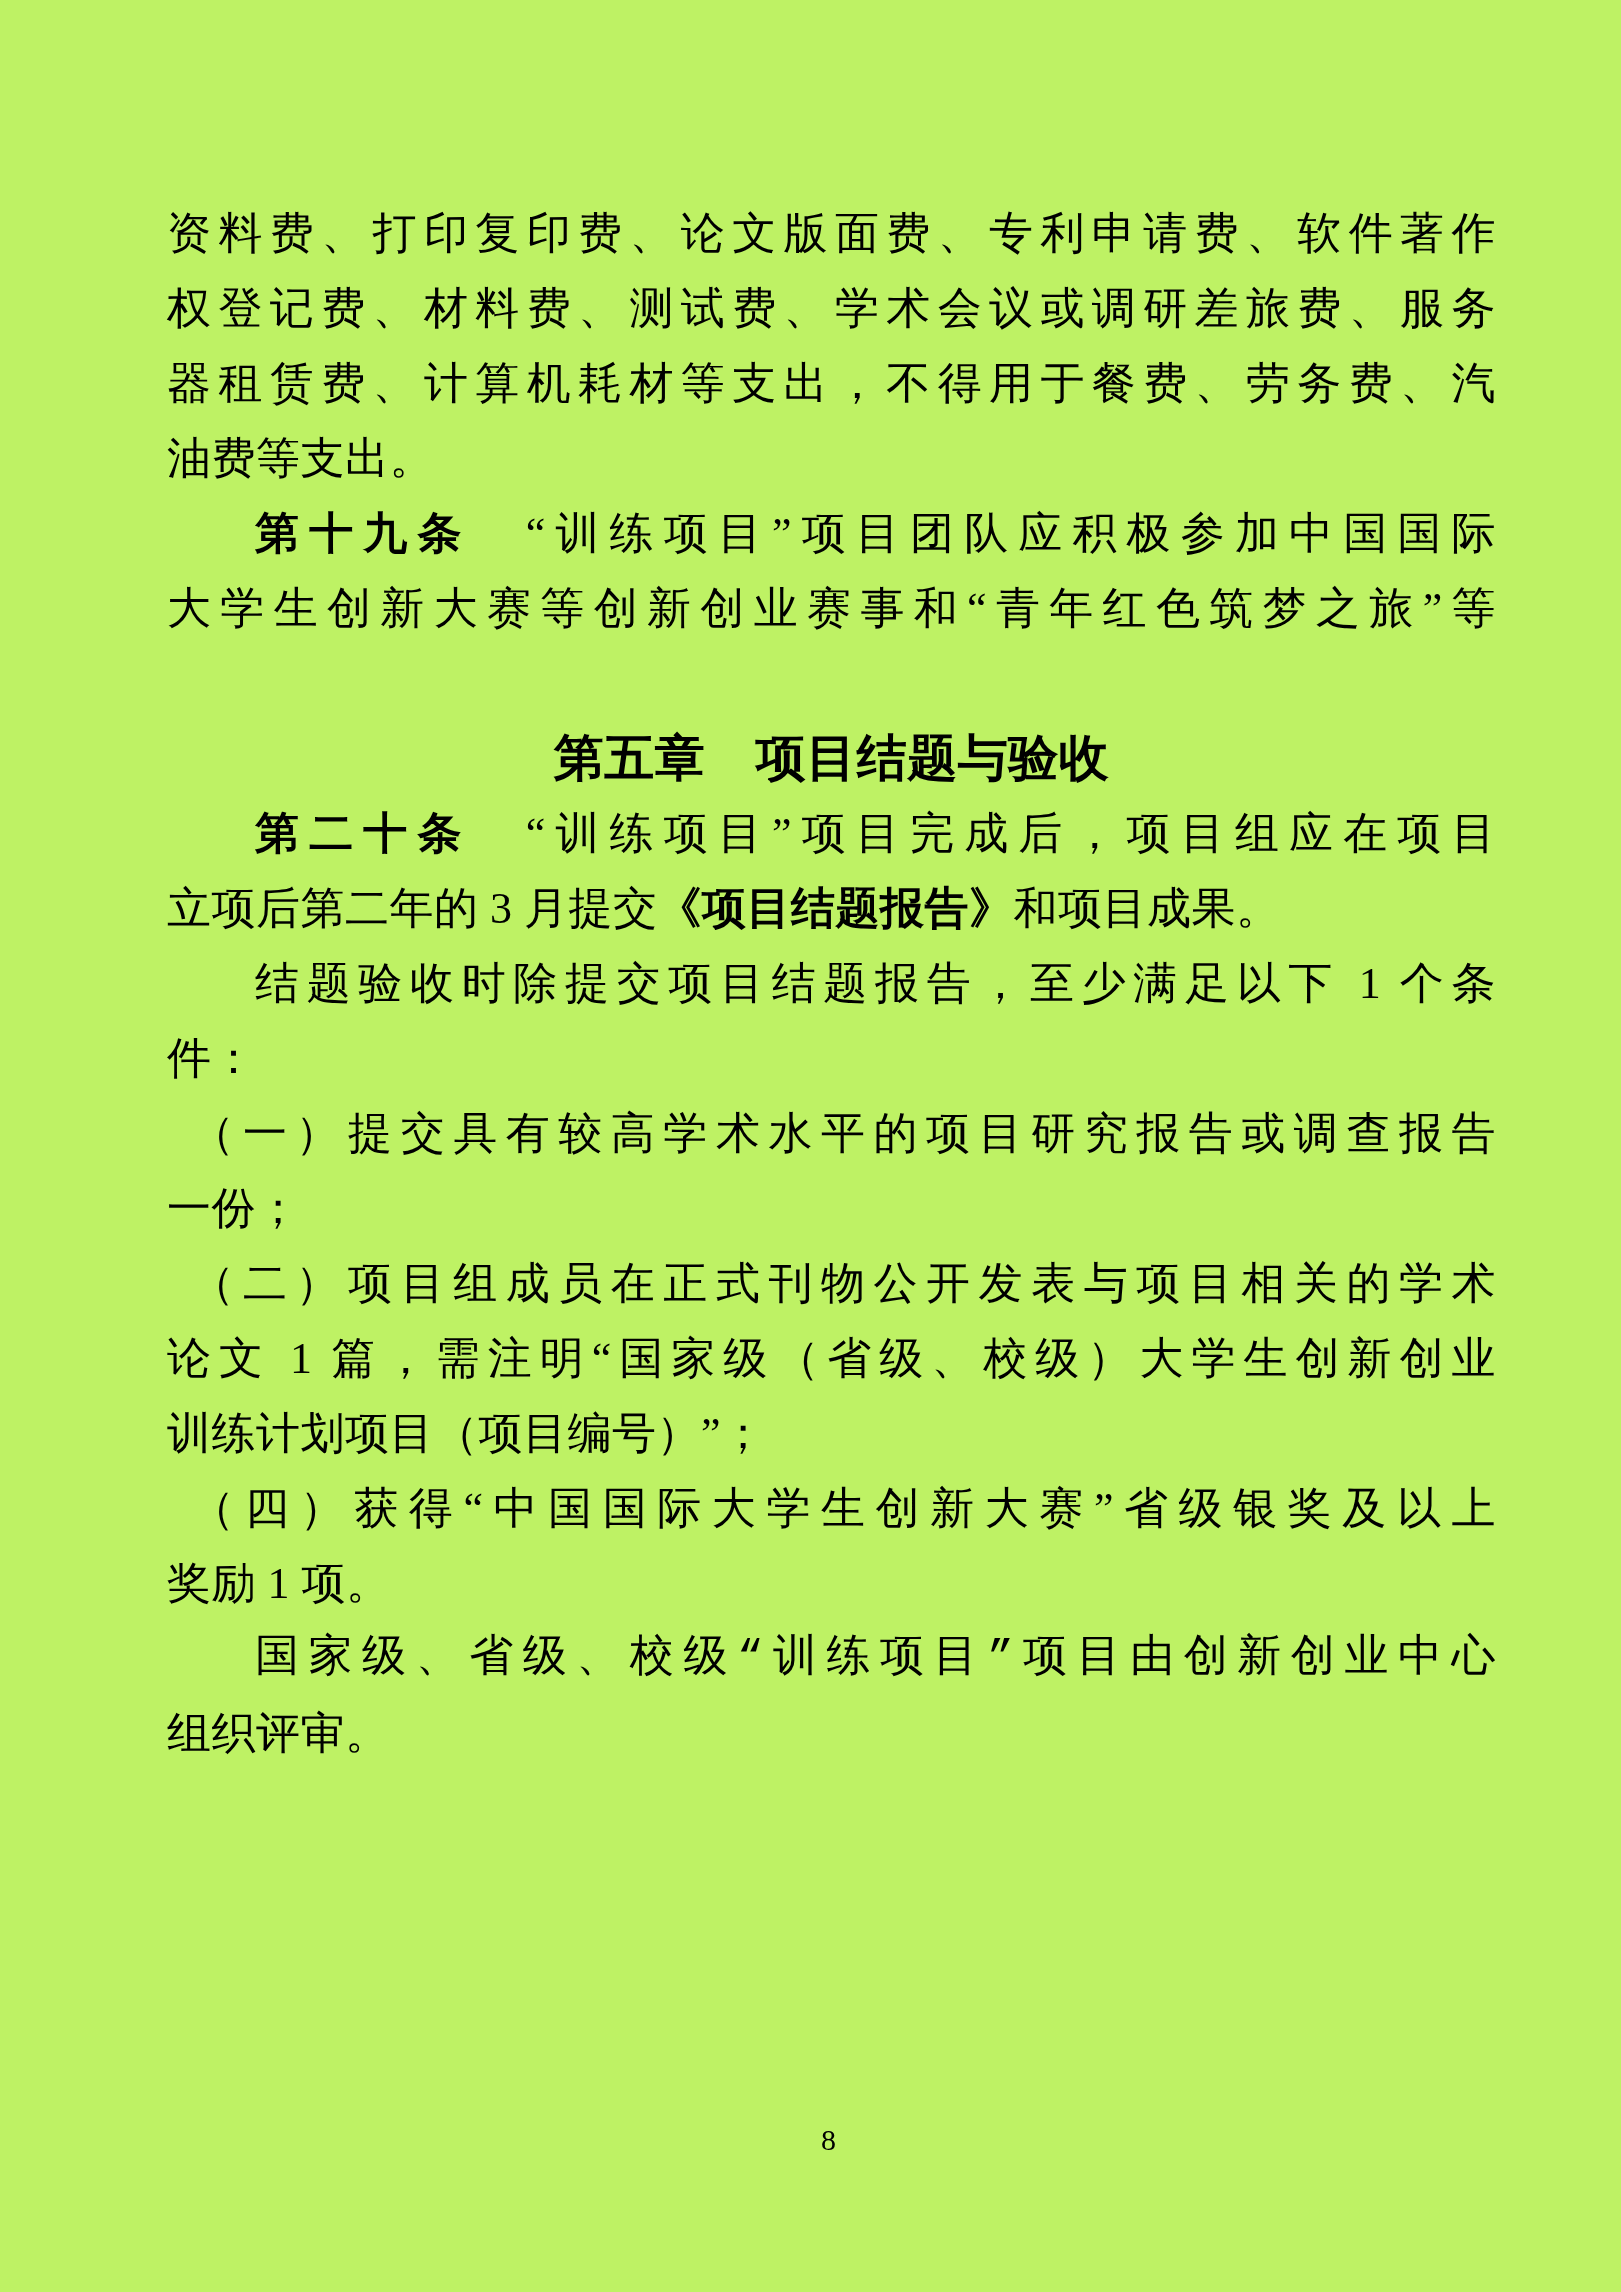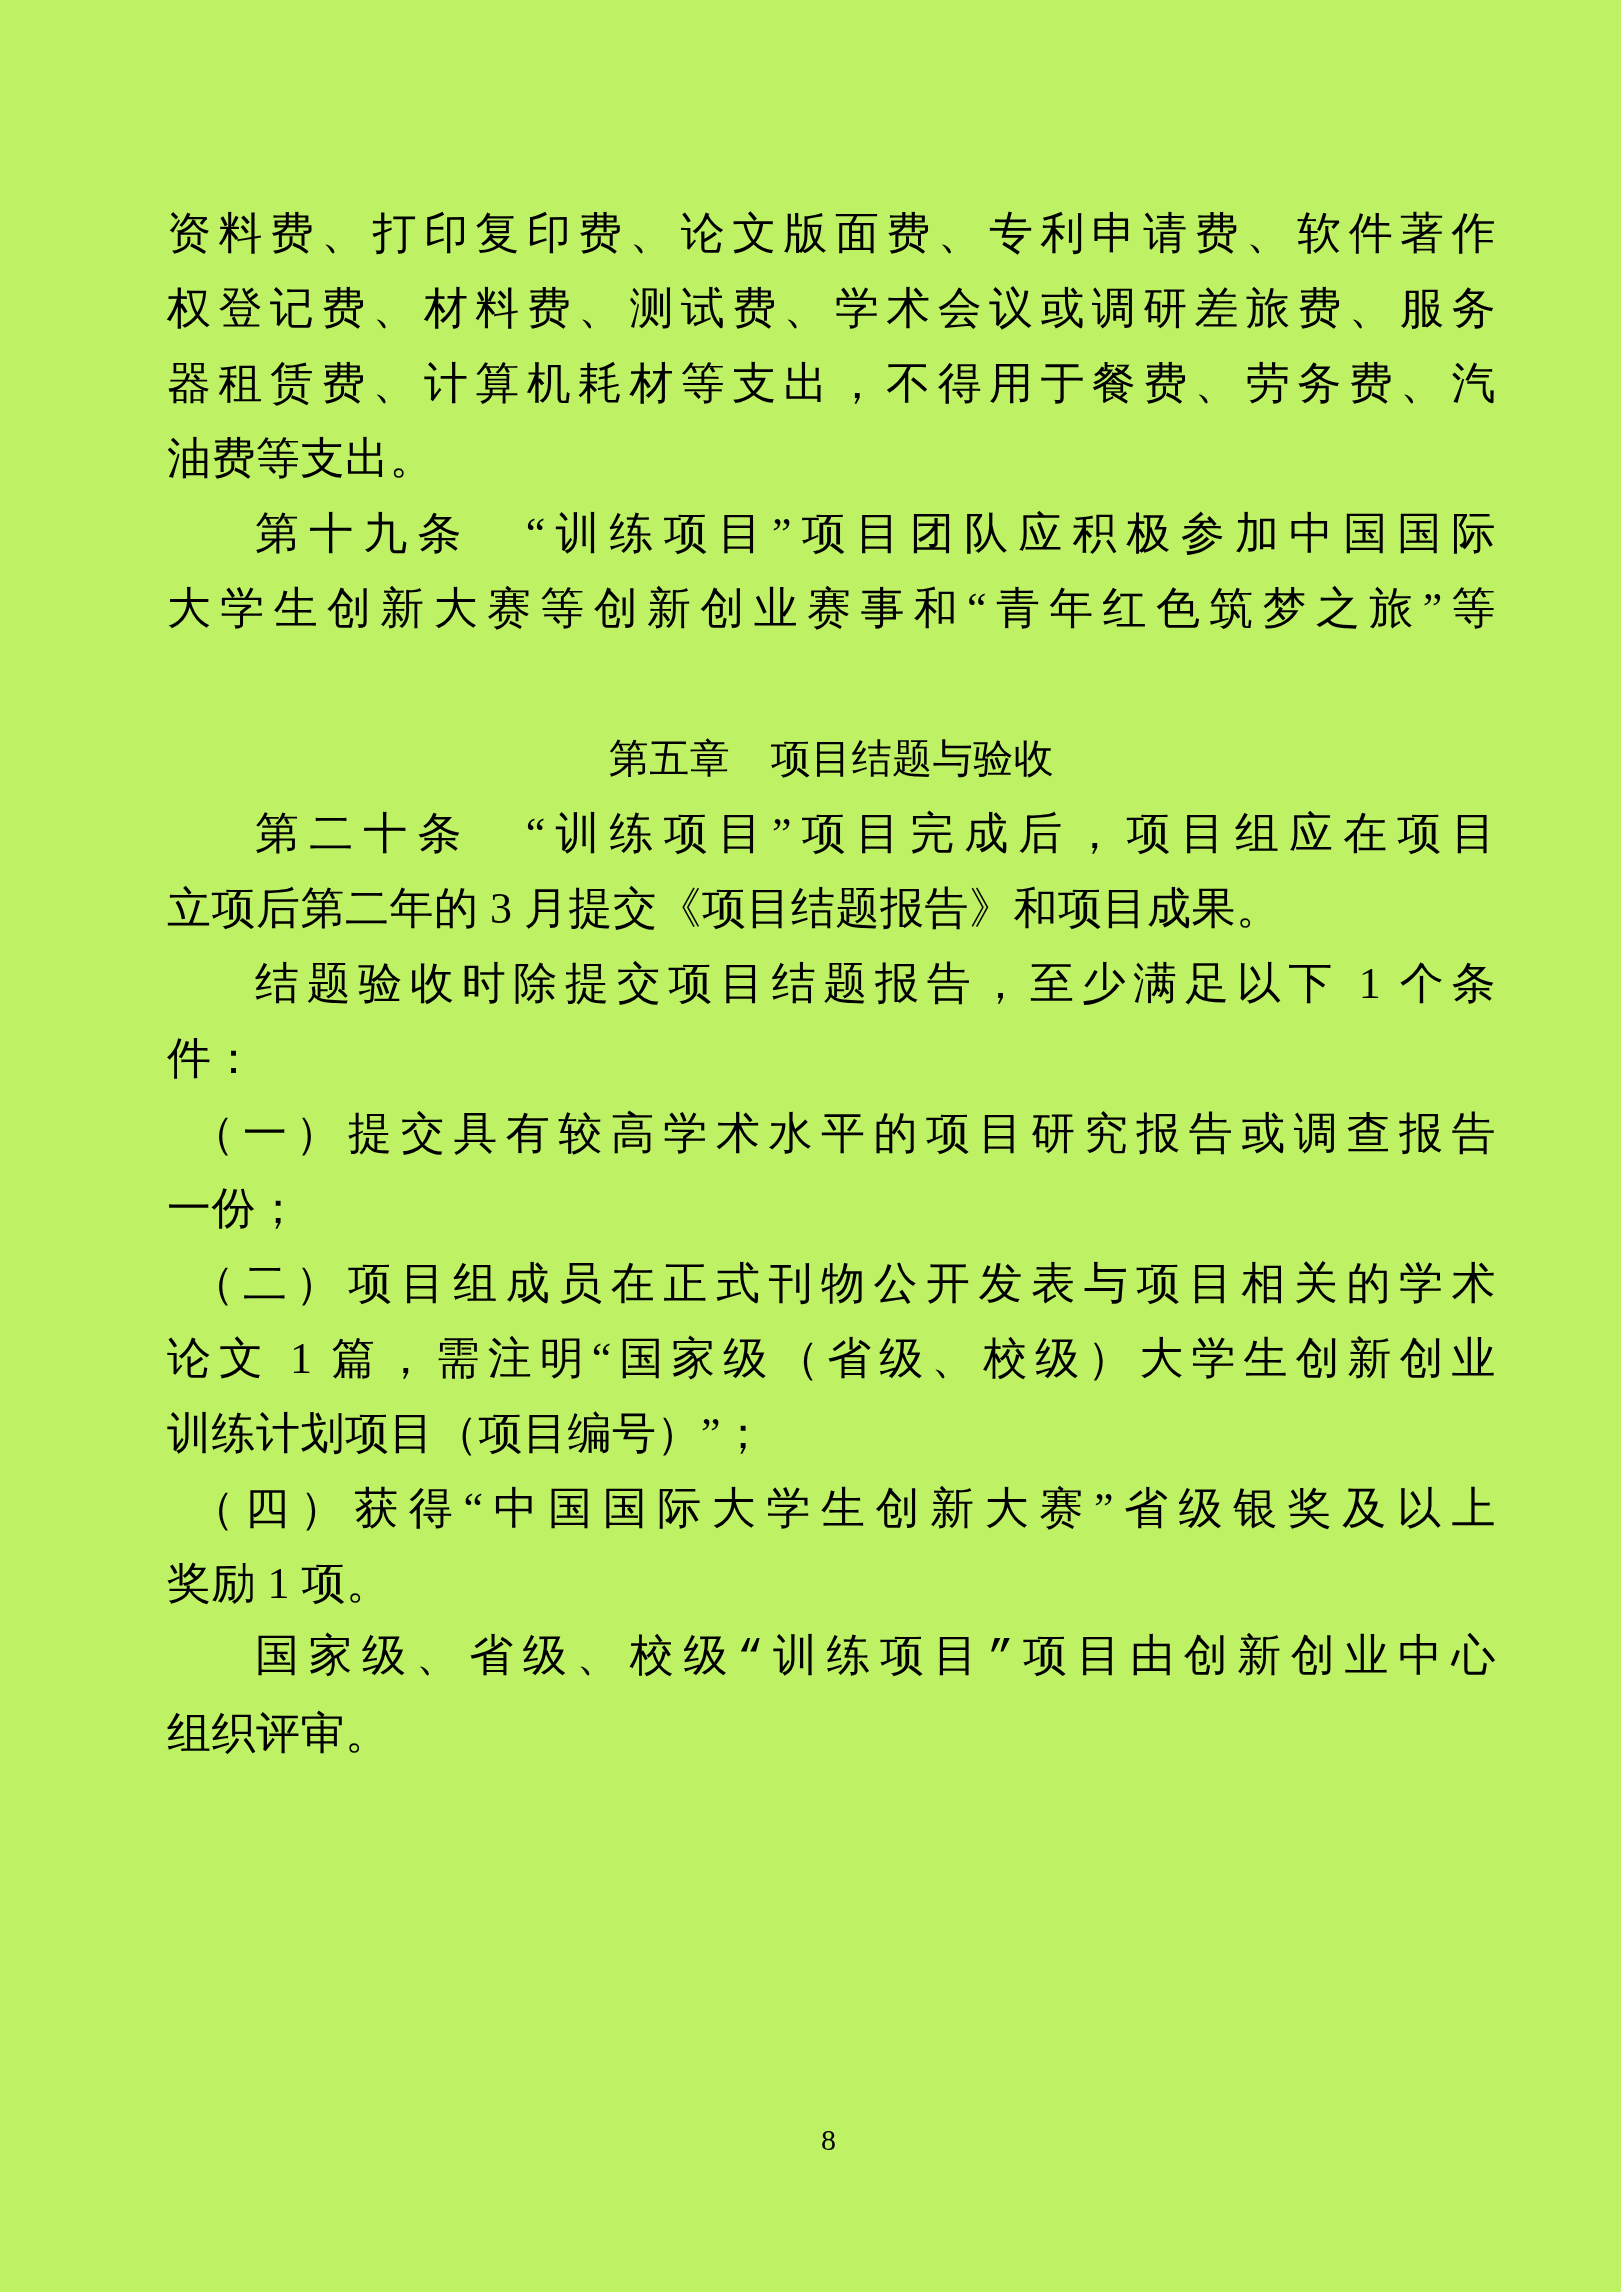--- a/index.html
+++ b/index.html
@@ -27,25 +27,25 @@
     height: 75px;
     text-align: justify;
     text-align-last: justify;
     text-justify: inter-character;
     letter-spacing: 0.5px;
   }
   .line.last {
     text-align: center;
     text-align-last: left;
   }
-  .bold { font-weight: normal; }
+  .bold { font-weight: bold; }
   .heading-block .line {
     font-family: "Liberation Sans", sans-serif;
     font-weight: bold;
-    font-size: 40px;
+    font-size: 50px;
     text-align: center;
     text-align-last: center;
   }
   .heading-block { margin-top: 75px; }
   .page-number {
     position: absolute;
     left: 0;
     right: 0;
     top: 2120px;
     text-align: center;

